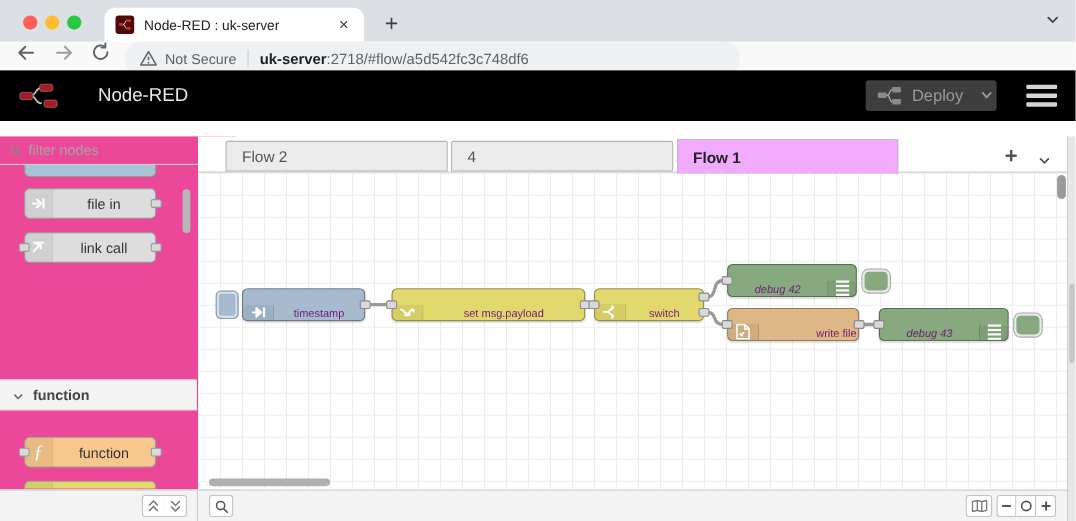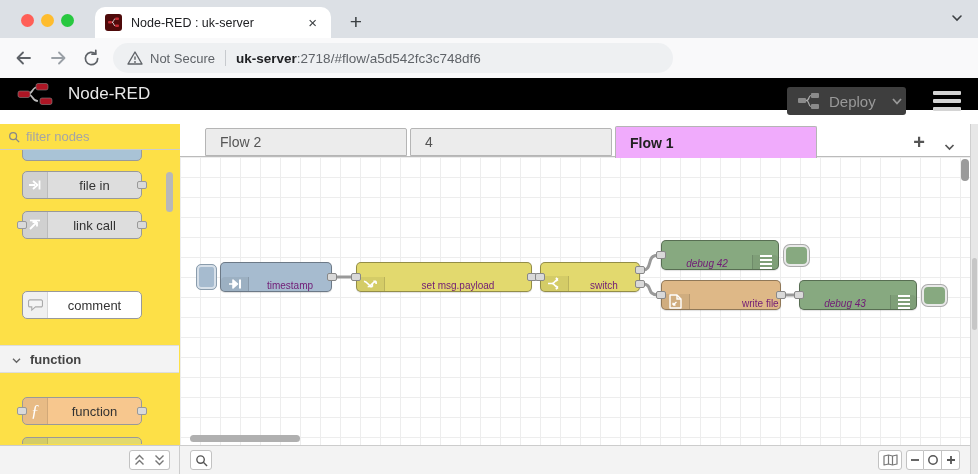--- a/index.html
+++ b/index.html
@@ -12,44 +12,44 @@
   .tl { position:absolute; top:14px; width:13px; height:13px; border-radius:50%; }
   .tl.r { left:21px; background:#ff5f57; } .tl.y { left:41px; background:#febc2e; } .tl.g { left:61px; background:#28c840; }
   .btab { position:absolute; left:95px; top:7px; width:236px; height:31px; background:#fff; border-radius:10px 10px 0 0; display:flex; align-items:center; padding:0 10px; }
   .favicon { width:17px; height:17px; border-radius:3px; background:#4e0a0a; display:inline-flex; align-items:center; justify-content:center; flex:none; }
   .btab-title { font-size:12.5px; color:#202124; margin-left:9px; flex:1; white-space:nowrap; overflow:hidden; }
   .btab-close { color:#3c4043; font-size:15px; line-height:1; padding:2px 4px; border-radius:50%; }
   .newtab { position:absolute; left:344px; top:10px; color:#3c4043; font-size:21px; line-height:24px; width:24px; text-align:center; font-weight:300;}
   .strip-chev { position:absolute; right:14px; top:11px; color:#3c4043; }
 
   
-  .toolbar { position:absolute; left:0; top:38px; width:978px; height:40px; background:#f9f9fa; display:flex; align-items:center; }
+  .toolbar { position:absolute; left:0; top:38px; width:978px; height:40px; background:#f9f9fa; display:flex; }
   .navic { color:#5f6368; margin-left:14px; flex:none; display:inline-flex; }
   .navic.dis { color:#9aa0a6; }
   .omnibox { margin-left:12px; width:560px; height:30px; background:#eef0f2; border-radius:15px; display:flex; align-items:center; padding:0 14px; }
   .sec-label { font-size:13px; color:#5f6368; margin-left:7px; white-space:nowrap; }
   .omni-div { width:1px; height:16px; background:#c7cace; margin:0 10px; }
   .url { font-size:13.5px; white-space:nowrap; overflow:hidden; }
   .url .host { color:#202124; font-weight:700; }
   .url .rest { color:#5f6368; }
   .tb-right { position:absolute; right:0; top:38px; height:40px; display:flex; align-items:center; }
   .tb-right > * { margin-right:11px; flex:none; display:inline-flex; }
   .avatar { width:26px; height:26px; border-radius:50%; background:radial-gradient(circle at 50% 38%, #e8b48c 0 34%, #7a4a33 40% 55%, #3a3f55 60%); border:1px solid #caccce; }
 
   
-  .nr-header { position:absolute; left:0; top:78px; width:978px; height:32px; background:#000; display:flex; align-items:center; }
+  .nr-header { position:absolute; left:0; top:64px; width:978px; height:46px; background:#000; display:flex; align-items:center;gap:21px; }
   .nr-title { color:#e9e9e9; font-size:17px; margin-left:10px; }
   .deploy { position:absolute; right:72px; top:9px; height:28px; width:119px; background:#3e3e3e; border-radius:3px; display:flex; align-items:center; padding:12px 10px; }
   .deploy-label { color:#999; font-size:15px; margin:0 10px 0 8px; }
   .deploy-chev { color:#999; font-size:10px; margin-left:6px; }
   .hamburger { position:absolute; right:17px; top:13px; width:28px; }
   .hamburger div { height:4px; background:#d4d4d4; margin-bottom:4px; border-radius:1px; }
 
   
-  .palette { position:absolute; left:0; top:124px; width:215px; height:321px; background:#fde047; border-right:1px solid #bbb; }
+  .palette { position:absolute; left:0; top:124px; width:215px; height:321px; background:#ec4899; border-right:1px solid #bbb; }
   .psearch { height:26px; border-bottom:1px solid #ccc; display:flex; align-items:center; padding:0 8px; }
   .pfilter { border:none; outline:none; background:transparent; font-size:13px; color:#333; margin-left:6px; width:130px; font-family:"Liberation Sans",sans-serif;}
   .pfilter::placeholder { color:#a5a5a5; }
   .pbody { position:relative; height:294px; overflow:hidden; }
   .pnode { position:absolute; left:22px; width:120px; height:28px; border:1px solid #999; border-radius:5px; display:flex; align-items:stretch; font-size:13px; color:#333; }
   .pnode .picon { width:25px; background:rgba(0,0,0,0.06); border-right:1px solid rgba(0,0,0,0.1); display:flex; align-items:center; justify-content:center; color:#fff; flex:none; border-radius:4px 0 0 4px;}
   .pnode.rev { flex-direction:row-reverse; }
   .pnode.rev .picon { border-right:none; border-left:1px solid rgba(0,0,0,0.1); border-radius:0 4px 4px 0; }
   .pnode .plabel { flex:1; display:flex; align-items:center; justify-content:center; }
   .pport { position:absolute; width:10px; height:8px; background:#d9d9d9; border:1px solid #999; border-radius:2px; top:9px; }
@@ -277,28 +277,20 @@
               <path d="M2 11 L9 4 M9 4 H4.5 M9 4 V8.5" stroke="#fff" stroke-width="1.8" fill="none" stroke-linejoin="round"></path>
               <path d="M2 2.5 H12" stroke="#fff" stroke-width="1.6"></path>
             </svg>
         </span>
         <span class="plabel">link call</span>
         <span class="pport l"></span>
         <span class="pport rr"></span>
       </div>
 
 
-      <div class="pnode" style="top:141px; background:#fff;">
-        <span class="picon">
-          <svg width="15" height="13" viewBox="0 0 16 14">
-              <path d="M2 2 H14 A1.5 1.5 0 0 1 15.5 3.5 V8 A1.5 1.5 0 0 1 14 9.5 H8 L4 13 V9.5 H2 A1.5 1.5 0 0 1 .5 8 V3.5 A1.5 1.5 0 0 1 2 2 Z" transform="translate(0,-1)" stroke="#aaa" stroke-width="1.2" fill="#f4f4f4"></path>
-            </svg>
-        </span>
-        <span class="plabel">comment</span>
-      </div>
 
       <div class="pcat">
         <span class="chev">
           <svg width="9" height="7" viewBox="0 0 10 8">
               <path d="M1 2 L5 6 L9 2" stroke="#666" stroke-width="1.6" fill="none"></path>
             </svg>
         </span>
         <span>function</span>
       </div>
 

